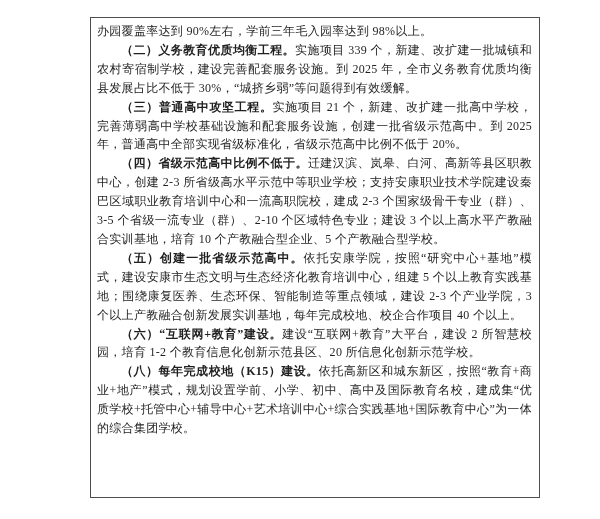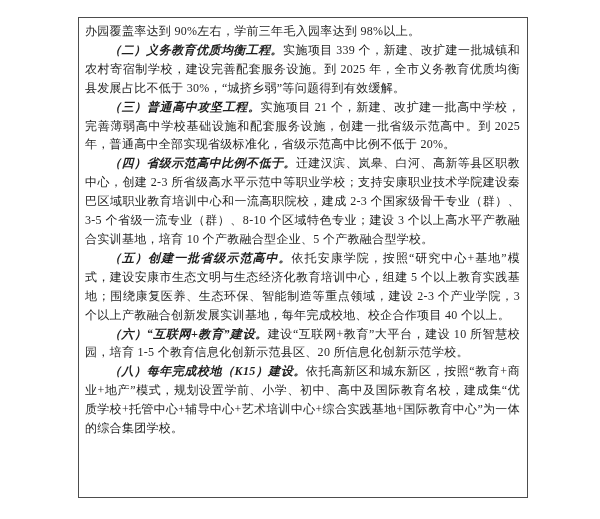--- a/index.html
+++ b/index.html
@@ -8,21 +8,21 @@
   }
   body {
     width: 600px;
     height: 519px;
     position: relative;
     background: #ffffff;
     font-family: "Liberation Serif", "DejaVu Serif", serif;
   }
   .doc-page {
     position: absolute;
-    left: 78px;
+    left: 90px;
     top: 17px;
     width: 450px;
     height: 481px;
     box-sizing: border-box;
     border: 1px solid #4d4d4d;
     background: #ffffff;
     padding: 4px 7px 16px 6px;
     overflow: hidden;
   }
   .para {
@@ -32,36 +32,35 @@
     color: #1f1f1f;
     text-align: justify;
     text-justify: inter-ideograph;
     letter-spacing: 0.3px;
   }
   .para.indent {
     text-indent: 2em;
   }
   .para .head {
     font-weight: 700;
-    font-style: italic;
   }
 </style>
 </head>
 <body>
 
 <div class="doc-page">
 
   <p class="para"><span>办园覆盖率达到 90%左右，学前三年毛入园率达到 98%以上。</span></p>
 
   <p class="para indent"><span class="head">（二）义务教育优质均衡工程。</span><span>实施项目 339 个，新建、改扩建一批城镇和农村寄宿制学校，建设完善配套服务设施。到 2025 年，全市义务教育优质均衡县发展占比不低于 30%，“城挤乡弱”等问题得到有效缓解。</span></p>
 
   <p class="para indent"><span class="head">（三）普通高中攻坚工程。</span><span>实施项目 21 个，新建、改扩建一批高中学校，完善薄弱高中学校基础设施和配套服务设施，创建一批省级示范高中。到 2025 年，普通高中全部实现省级标准化，省级示范高中比例不低于 20%。</span></p>
 
-  <p class="para indent"><span class="head">（四）省级示范高中比例不低于。</span><span>迁建汉滨、岚皋、白河、高新等县区职教中心，创建 2-3 所省级高水平示范中等职业学校；支持安康职业技术学院建设秦巴区域职业教育培训中心和一流高职院校，建成 2-3 个国家级骨干专业（群）、3-5 个省级一流专业（群）、8-10 个区域特色专业；建设 3 个以上高水平产教融合实训基地，培育 10 个产教融合型企业、5 个产教融合型学校。</span></p>
+  <p class="para indent"><span class="head">（四）省级示范高中比例不低于。</span><span>迁建汉滨、岚皋、白河、高新等县区职教中心，创建 2-3 所省级高水平示范中等职业学校；支持安康职业技术学院建设秦巴区域职业教育培训中心和一流高职院校，建成 2-3 个国家级骨干专业（群）、3-5 个省级一流专业（群）、2-10 个区域特色专业；建设 3 个以上高水平产教融合实训基地，培育 10 个产教融合型企业、5 个产教融合型学校。</span></p>
 
   <p class="para indent"><span class="head">（五）创建一批省级示范高中。</span><span>依托安康学院，按照“研究中心+基地”模式，建设安康市生态文明与生态经济化教育培训中心，组建 5 个以上教育实践基地；围绕康复医养、生态环保、智能制造等重点领域，建设 2-3 个产业学院，3 个以上产教融合创新发展实训基地，每年完成校地、校企合作项目 40 个以上。</span></p>
 
-  <p class="para indent"><span class="head">（六）“互联网+教育”建设。</span><span>建设“互联网+教育”大平台，建设 10 所智慧校园，培育 1-5 个教育信息化创新示范县区、20 所信息化创新示范学校。</span></p>
+  <p class="para indent"><span class="head">（六）“互联网+教育”建设。</span><span>建设“互联网+教育”大平台，建设 2 所智慧校园，培育 1-2 个教育信息化创新示范县区、20 所信息化创新示范学校。</span></p>
 
 
   <p class="para indent"><span class="head">（八）每年完成校地（K15）建设。</span><span>依托高新区和城东新区，按照“教育+商业+地产”模式，规划设置学前、小学、初中、高中及国际教育名校，建成集“优质学校+托管中心+辅导中心+艺术培训中心+综合实践基地+国际教育中心”为一体的综合集团学校。</span></p>
 
 </div>
 
 </body></html>

